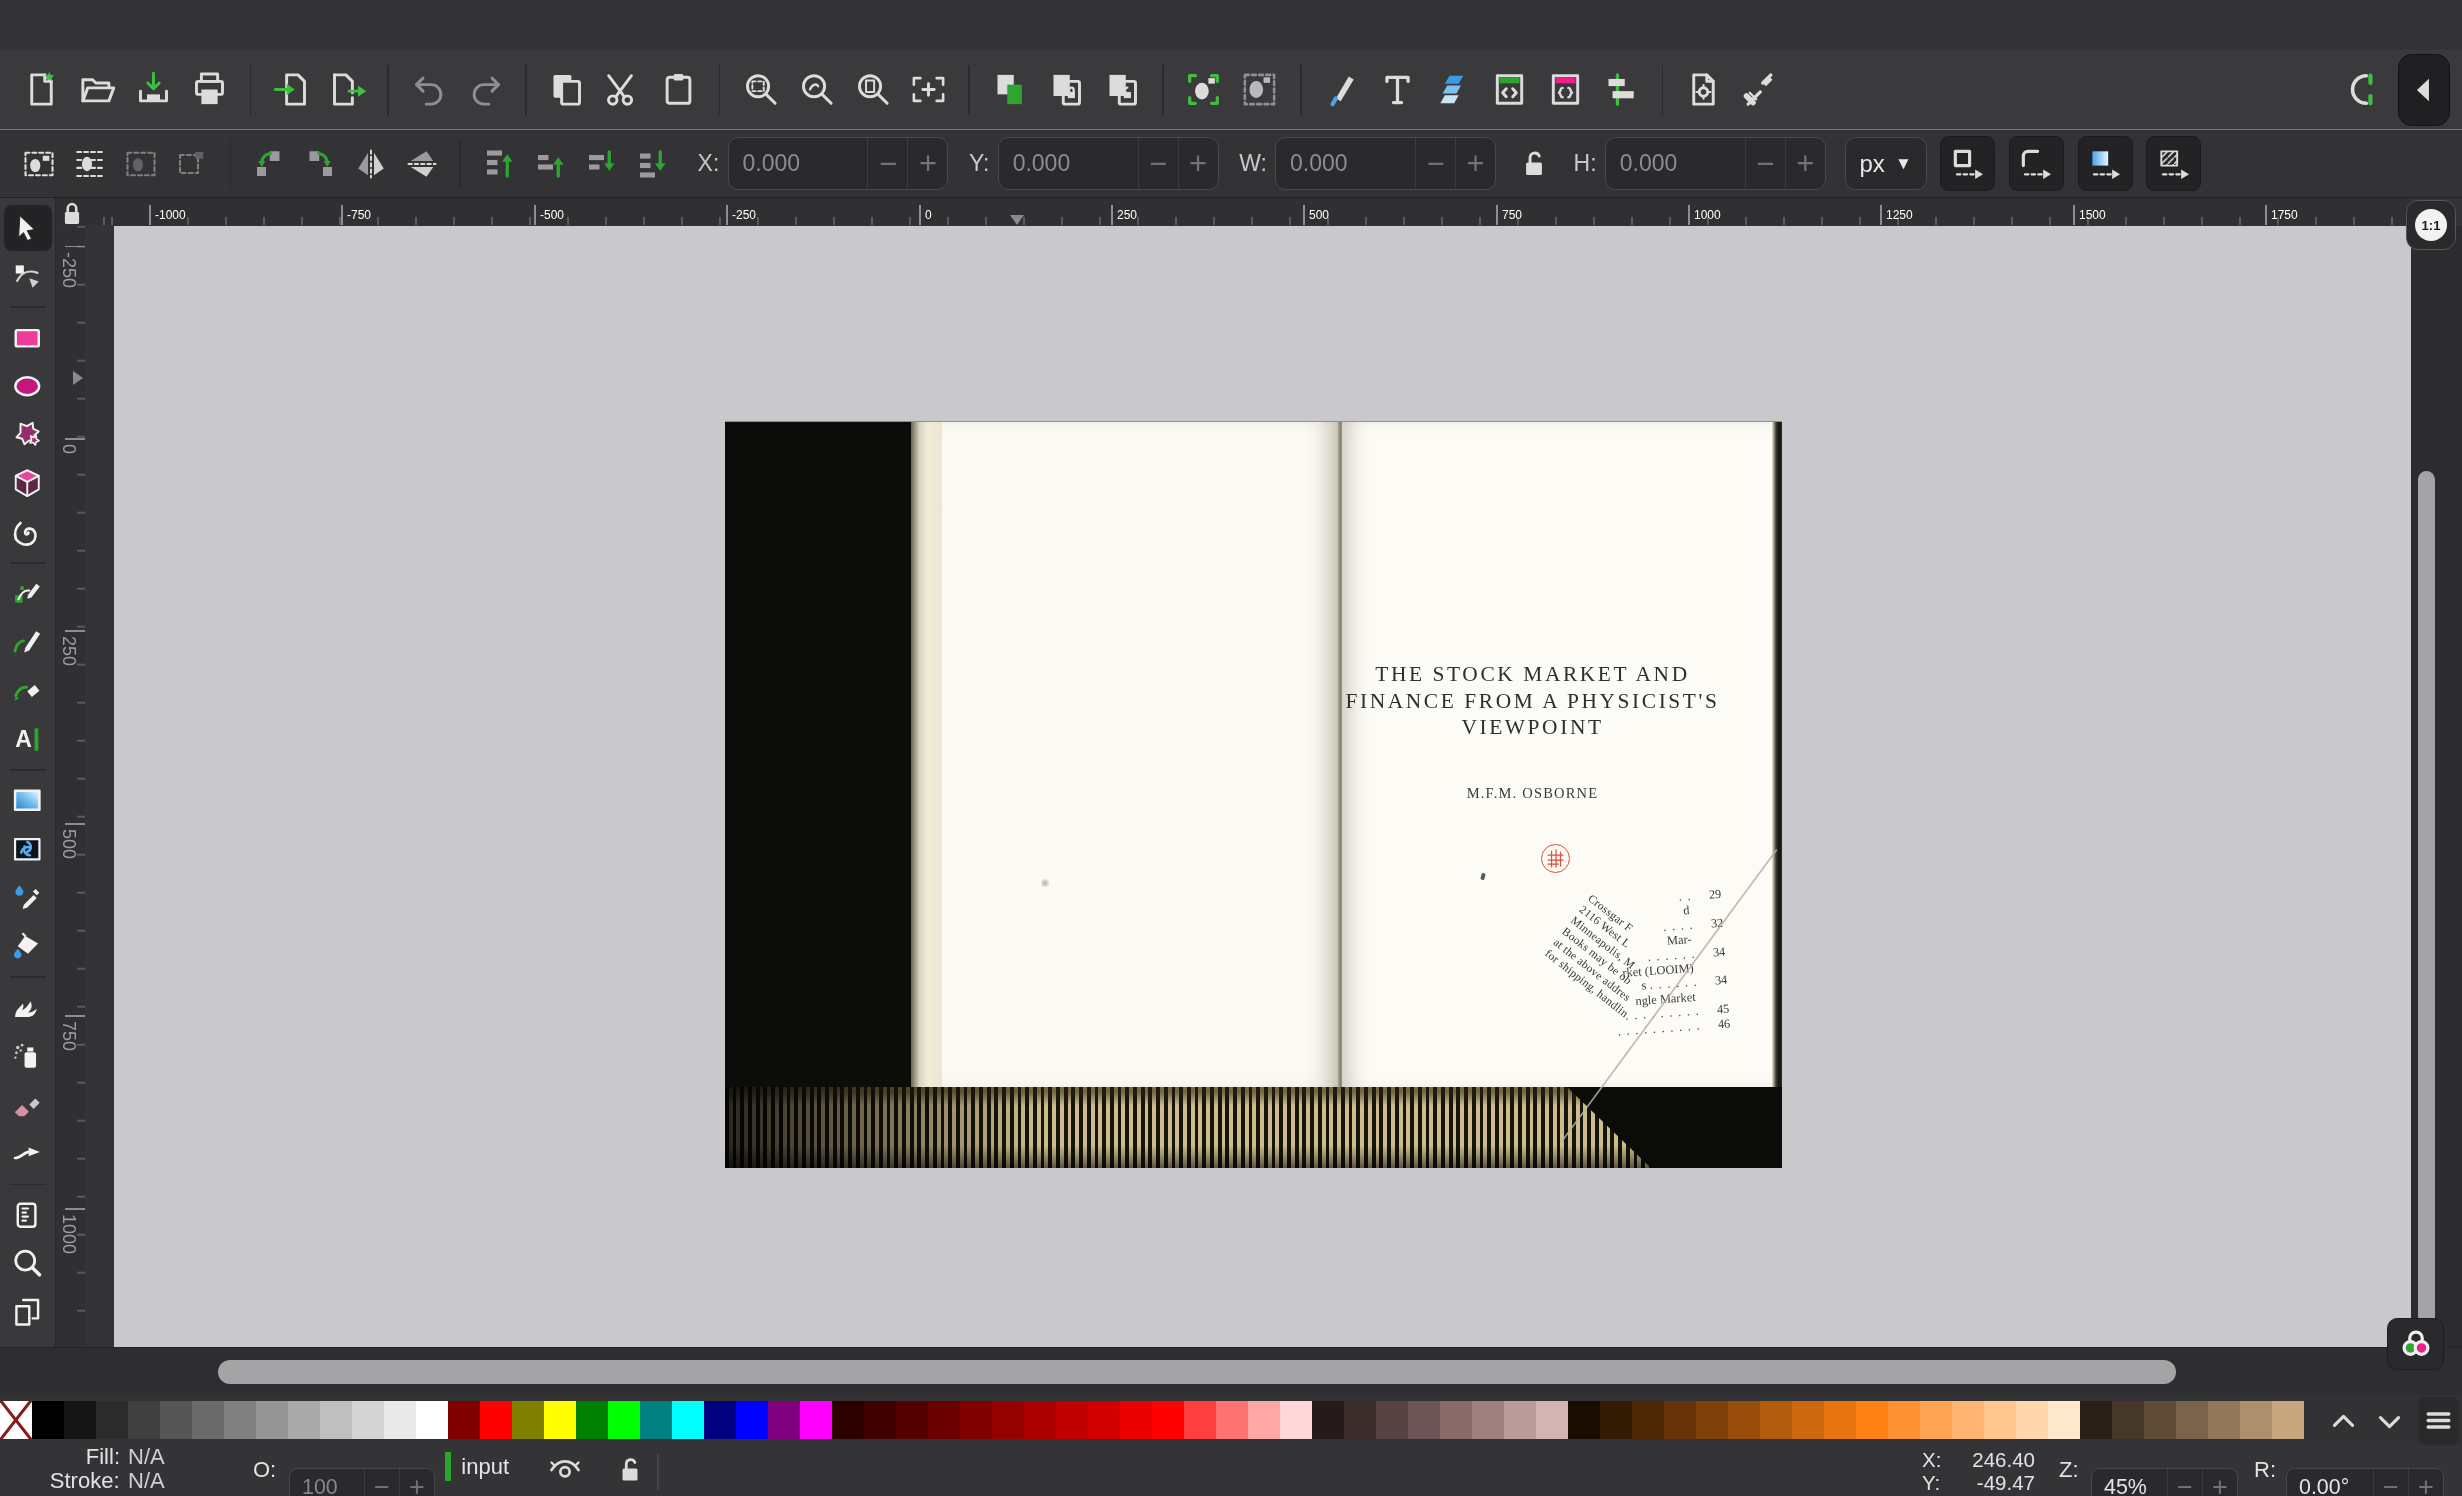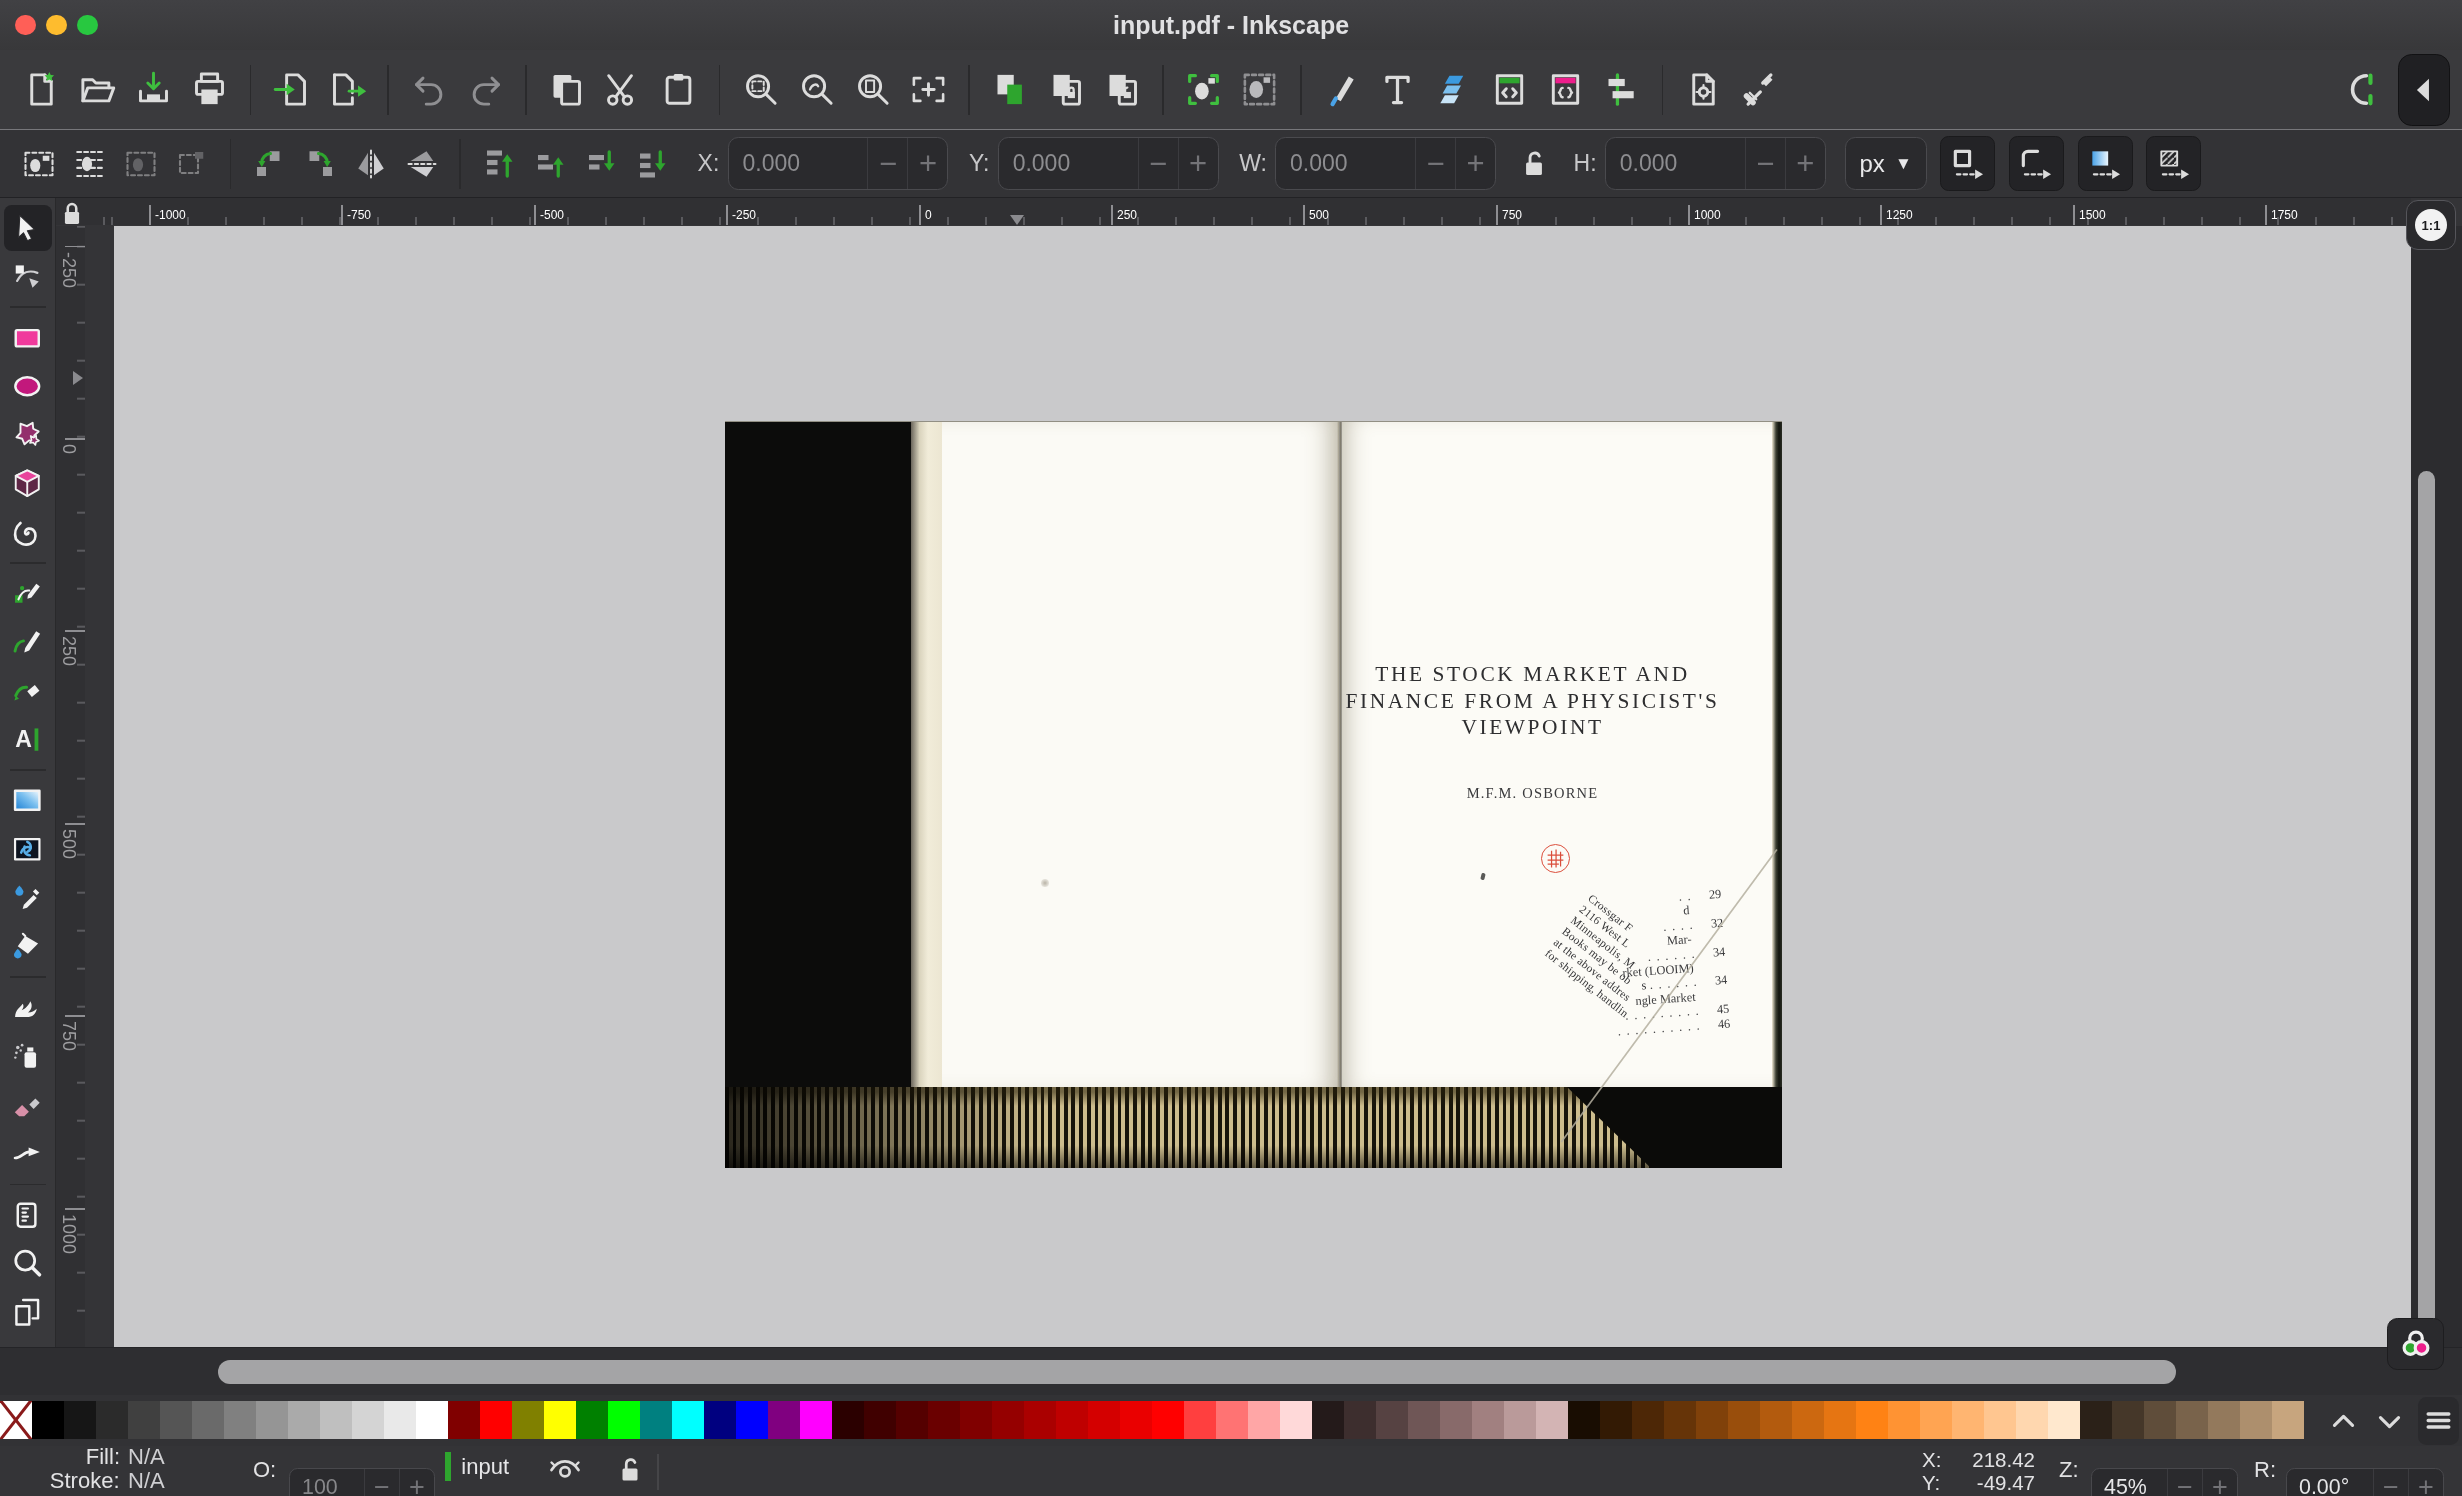--- a/index.html
+++ b/index.html
@@ -177,26 +177,20 @@
         <stop offset="1" stop-color="#f4fafe"></stop>
     </linearGradient>
     <pattern id="hatch" width="4" height="4" patternUnits="userSpaceOnUse">
       <path d="M0 4L4 0" stroke="#dcdcdc" stroke-width="1"></path>
     </pattern>
   </defs>
 </svg>
 
 <div id="app">
 
-  <div class="titlebar">
-    <div class="tl red"></div>
-    <div class="tl yellow"></div>
-    <div class="tl green"></div>
-    <div class="win-title">input.pdf - Inkscape</div>
-  </div>
 
   <div class="toolbar-main">
     <div class="tb-row" id="tb-main-groups">
         <div class="tb-btn">
           <svg viewBox="0 0 24 24" fill="none" stroke="#dcdcdc" stroke-width="1.8" stroke-linecap="round" stroke-linejoin="round">
             <path d="M6 3h8l4 4v14H6z"></path>
             <path d="M14 3v4h4"></path>
             <path fill="#3fbf3f" stroke="none" d="M16.8 1.2l.9 1.8 2 .3-1.4 1.4.3 2-1.8-.9-1.8.9.3-2-1.4-1.4 2-.3z"></path>
           </svg>
         </div>
@@ -1047,21 +1041,21 @@
     <span class="sb sb-icon" style="left:612px;top:5.1px">
         <svg viewBox="0 0 24 24" fill="none" stroke="#dcdcdc" stroke-width="1.8" stroke-linecap="round" stroke-linejoin="round">
           <rect x="7" y="11" width="10" height="8" rx="1" fill="#dcdcdc" stroke="none"></rect>
           <path d="M9.5 11V8a3 3 0 0 1 5.8-1" fill="none" stroke-width="1.8"></path>
         </svg>
       </span>
     <div class="sb-vsep"></div>
 
 
     <div class="sb xy" style="left:1922px;top:0.9px">
-      <div class="row"><span class="lbl">X:</span><span class="num">218.42</span></div>
+      <div class="row"><span class="lbl">X:</span><span class="num">246.40</span></div>
       <div class="row"><span class="lbl">Y:</span><span class="num">-49.47</span></div>
     </div>
 
     <div class="sb sb-label" style="left:2059px;top:10.3px">Z:</div>
     <div class="sb sb-box" style="left:2091px;top:5.1px">
       <span class="val lit" style="width:56px">45%</span>
       <span class="sb-spin">−</span>
       <span class="sb-spin">+</span>
     </div>
     <div class="sb sb-label" style="left:2254px;top:10.3px">R:</div>

